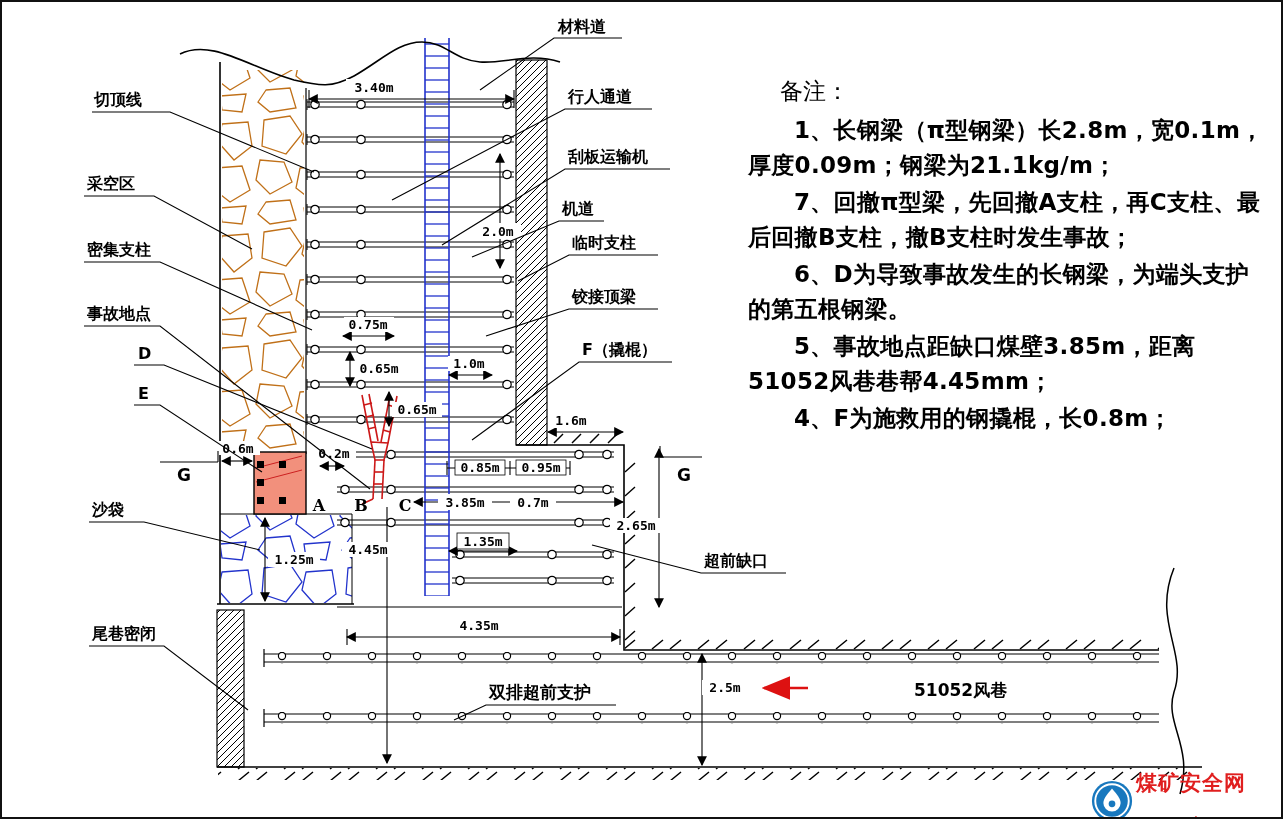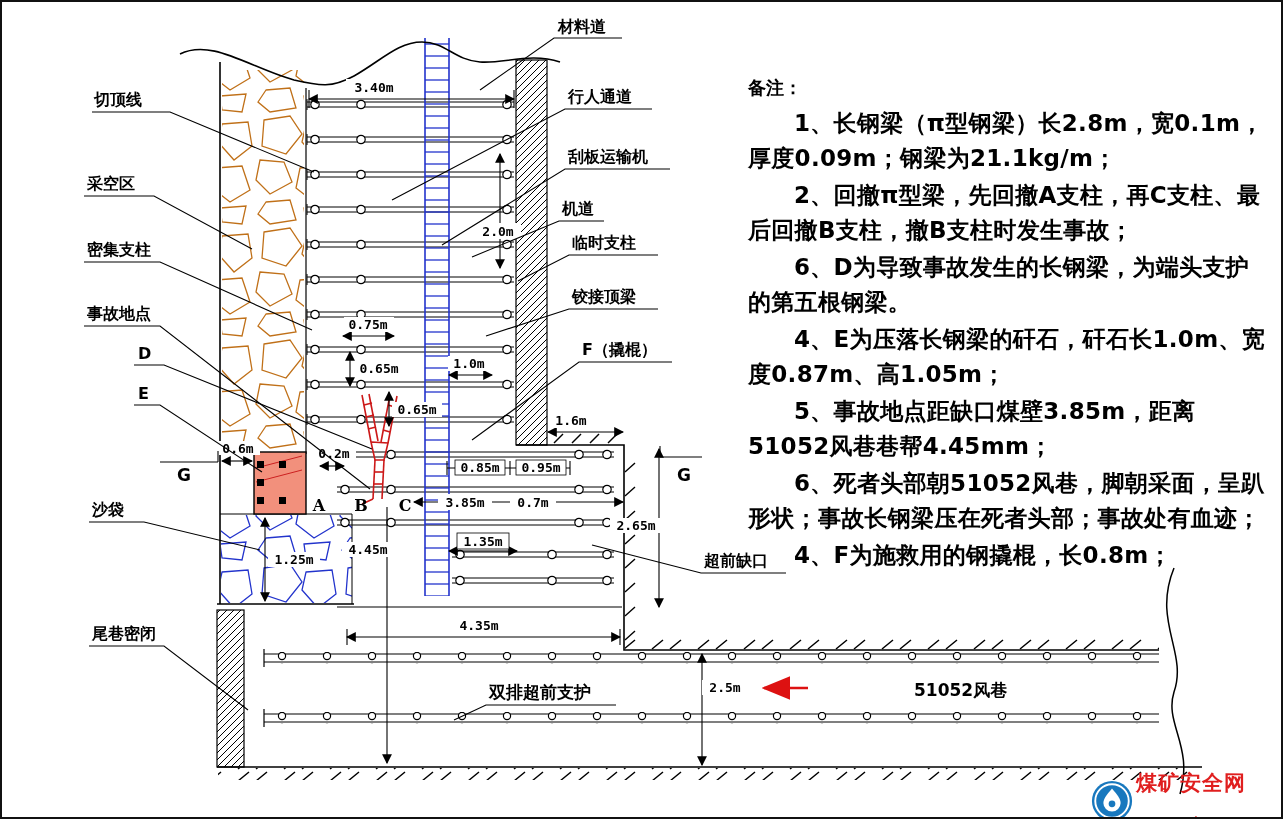--- a/index.html
+++ b/index.html
@@ -9,21 +9,21 @@
   .lbl{font-family:"DejaVu Sans",sans-serif;font-size:16px;font-weight:600;fill:#000;}
   .lbl-big{font-family:"DejaVu Sans",sans-serif;font-size:17px;font-weight:600;fill:#000;}
   .letter{font-family:"DejaVu Serif",serif;font-size:16px;font-weight:700;fill:#000;}
   .dimtxt{font-family:"DejaVu Sans Mono",monospace;font-size:13px;font-weight:700;fill:#000;}
   .dim{stroke:#000;stroke-width:1.1;fill:none;}
   .leader{stroke:#000;stroke-width:1.1;fill:none;}
   .wbg{fill:#fff;}
   .wbgb{fill:#fff;stroke:#000;stroke-width:0.8;}
   .edge{stroke:#000;fill:none;}
   .notes{position:absolute;left:746px;top:74px;width:522px;color:#000;}
-  .notes-title{font-size:18px;font-weight:700;margin-bottom:6px;}
+  .notes-title{font-size:23px;font-weight:400;margin-bottom:6px;margin-left:32px;}
   .notes p{margin:0 0 3px 0;font-size:23px;font-weight:600;line-height:1.5;text-indent:2em;letter-spacing:.3px;}
   .logo{position:absolute;left:1088px;top:770px;display:flex;align-items:center;gap:2px;}
   .logo-name{color:#e01f1f;font-size:21px;font-weight:800;letter-spacing:1px;line-height:1.05;}
   .logo-url{color:#e01f1f;font-size:12.5px;font-weight:400;letter-spacing:2.5px;margin-top:20px;}
 </style>
 </head>
 <body>
 
 <div class="canvas">
 
@@ -386,25 +386,23 @@
       <text class="lbl-big" x="487" y="696">双排超前支护</text>
       <path class="leader" d="M614,703 L484,703 L452,718"></path>
     </g>
     <text class="lbl-big" x="912" y="694">51052风巷</text>
   </g>
 </svg>
 
   <div class="notes">
     <div class="notes-title">备注：</div>
     <p>1、长钢梁（π型钢梁）长2.8m，宽0.1m，厚度0.09m；钢梁为21.1kg/m；</p>
-    <p>2、回撤π型梁，先回撤A支柱，再C支柱、最后回撤B支柱，撤B支柱时发生事故；</p>
+    <p>7、回撤π型梁，先回撤A支柱，再C支柱、最后回撤B支柱，撤B支柱时发生事故；</p>
     <p>6、D为导致事故发生的长钢梁，为端头支护的第五根钢梁。</p>
-    <p>4、E为压落长钢梁的矸石，矸石长1.0m、宽度0.87m、高1.05m；</p>
     <p>5、事故地点距缺口煤壁3.85m，距离51052风巷巷帮4.45mm；</p>
-    <p>6、死者头部朝51052风巷，脚朝采面，呈趴形状；事故长钢梁压在死者头部；事故处有血迹；</p>
     <p>4、F为施救用的钢撬棍，长0.8m；</p>
   </div>
 
   <div class="logo">
     <svg width="44" height="44" viewBox="0 0 46 46">
       <circle cx="23" cy="23" r="21" fill="#1878be"></circle>
       <circle cx="23" cy="23" r="17.5" fill="none" stroke="#fff" stroke-width="2"></circle>
       <path d="M23 10 c6,7 9,11 9,15 a9,9 0 1 1 -18,0 c0,-4 3,-8 9,-15 z" fill="#fff"></path>
       <circle cx="23" cy="26" r="3.5" fill="#1878be"></circle>
     </svg>

